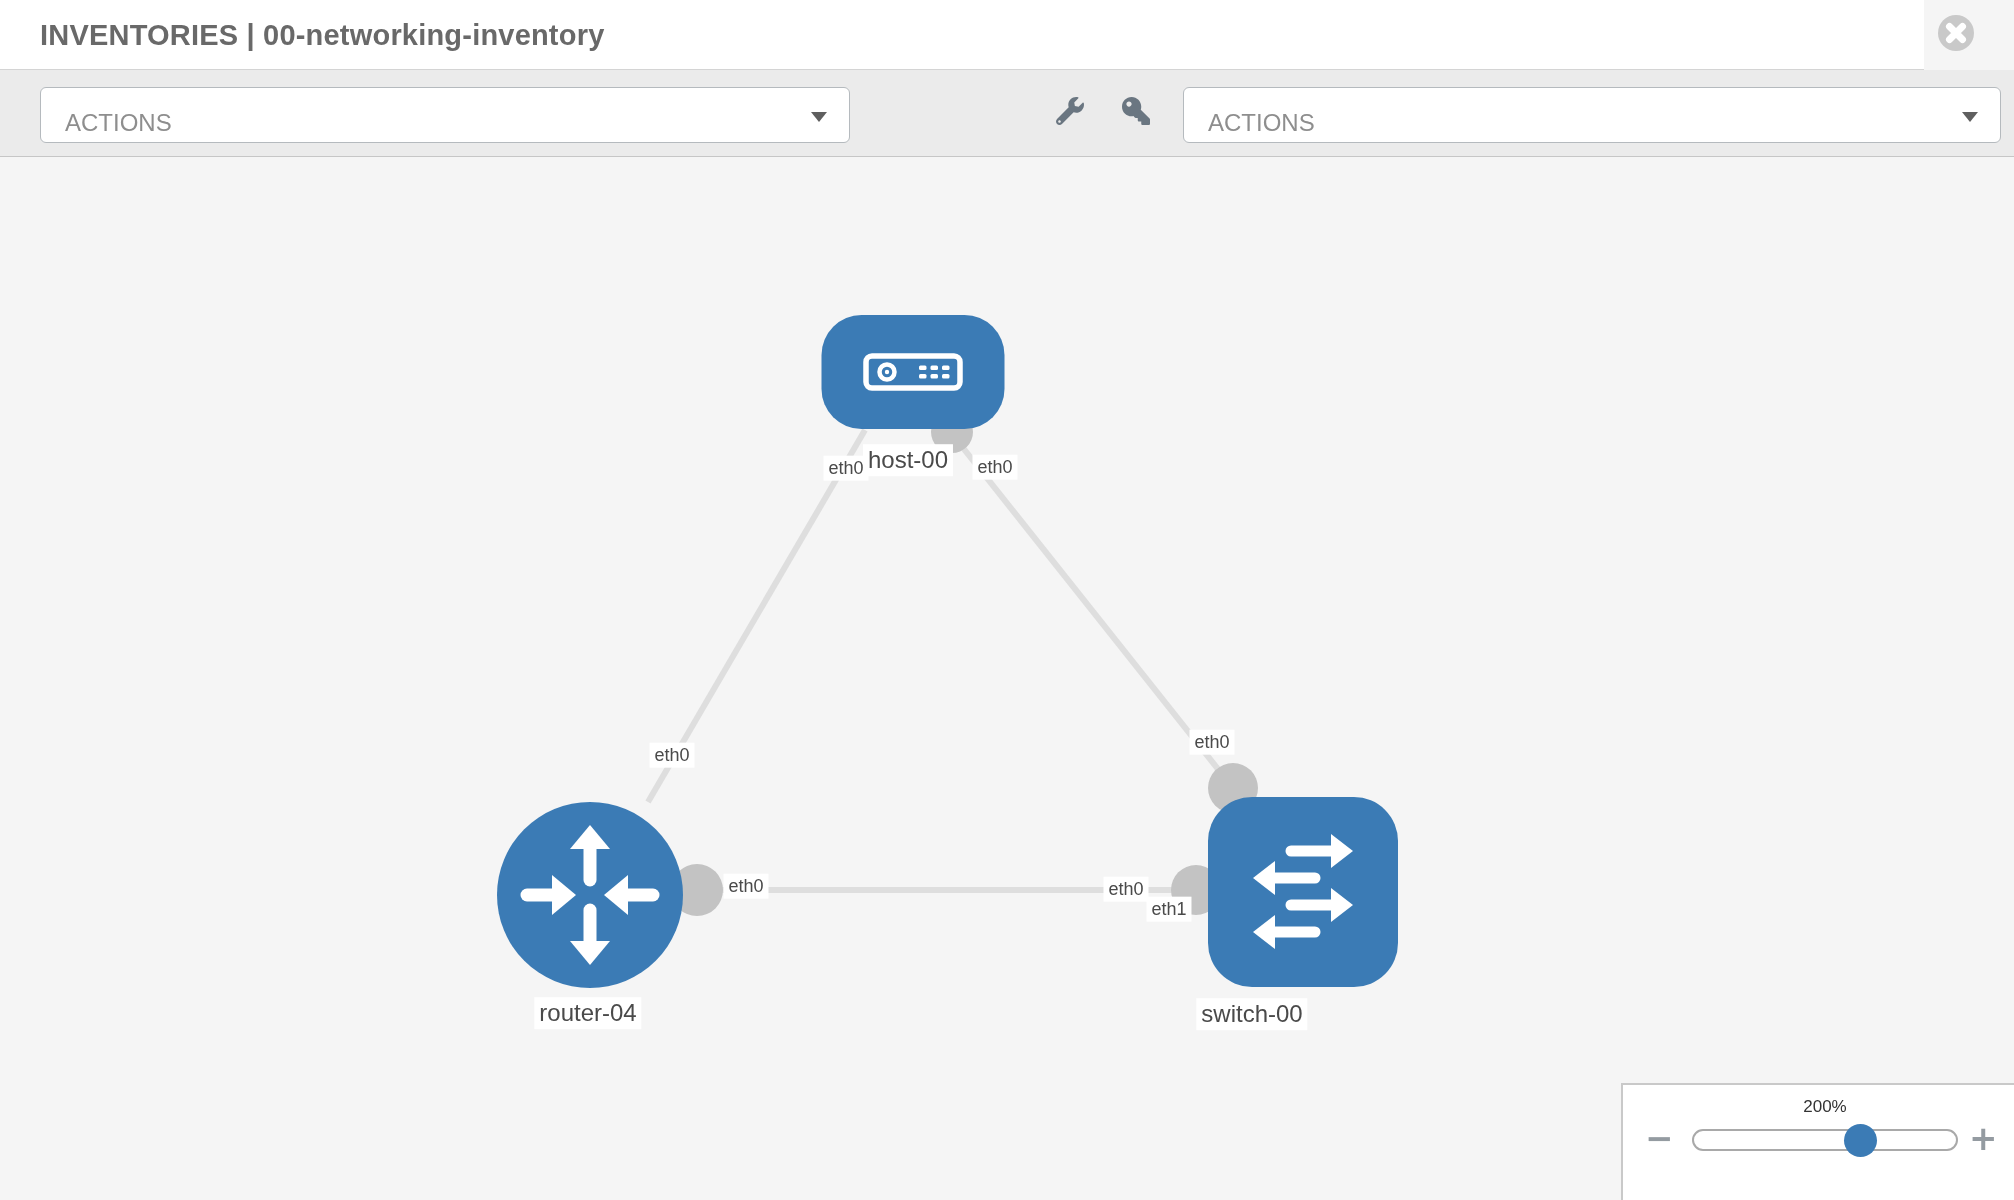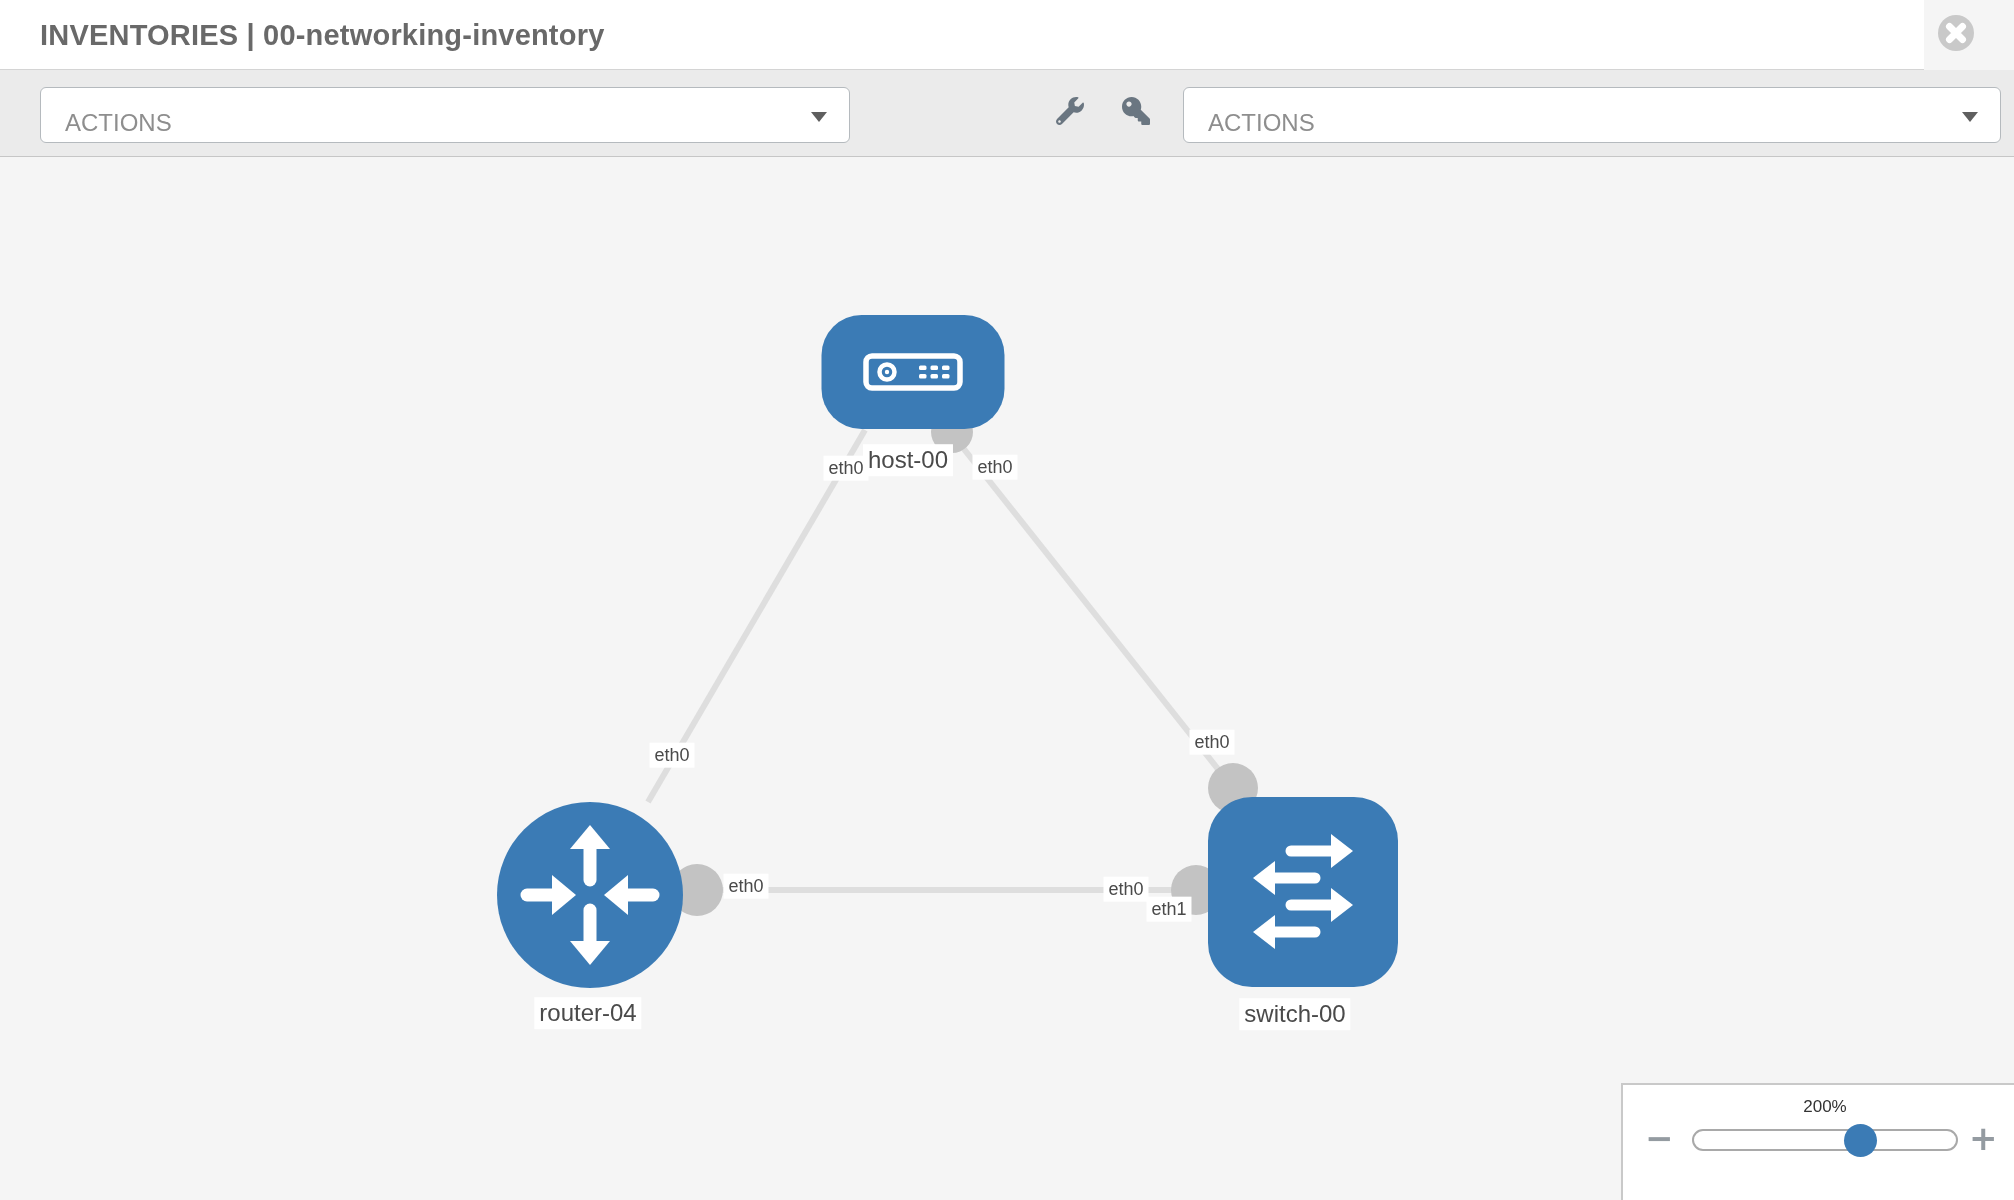--- a/index.html
+++ b/index.html
@@ -134,21 +134,21 @@
   <div id="label-layer">
       <div class="glabel port" style="left: 846px; top: 468px;">eth0</div>
       <div class="glabel node" style="left: 908px; top: 460px;">host-00</div>
       <div class="glabel port" style="left: 995px; top: 467px;">eth0</div>
       <div class="glabel port" style="left: 672px; top: 755px;">eth0</div>
       <div class="glabel port" style="left: 1212px; top: 742px;">eth0</div>
       <div class="glabel port" style="left: 746px; top: 886px;">eth0</div>
       <div class="glabel port" style="left: 1126px; top: 889px;">eth0</div>
       <div class="glabel port" style="left: 1153px; top: 909px; margin-left: 16px;">eth1</div>
       <div class="glabel node" style="left: 588px; top: 1013px;">router-04</div>
-      <div class="glabel node" style="left: 1295px; top: 1014px;">switch-00</div>
+      <div class="glabel node" style="left: 1252px; top: 1014px;">switch-00</div>
     </div>
 </div>
 
 <div class="zoom-panel">
   <div class="zoom-value">200%</div>
   <button class="zoom-minus">−</button>
   <div class="zoom-track"></div>
   <div class="zoom-thumb" style="left: 221.41px;"></div>
   <button class="zoom-plus">+</button>
 </div>

